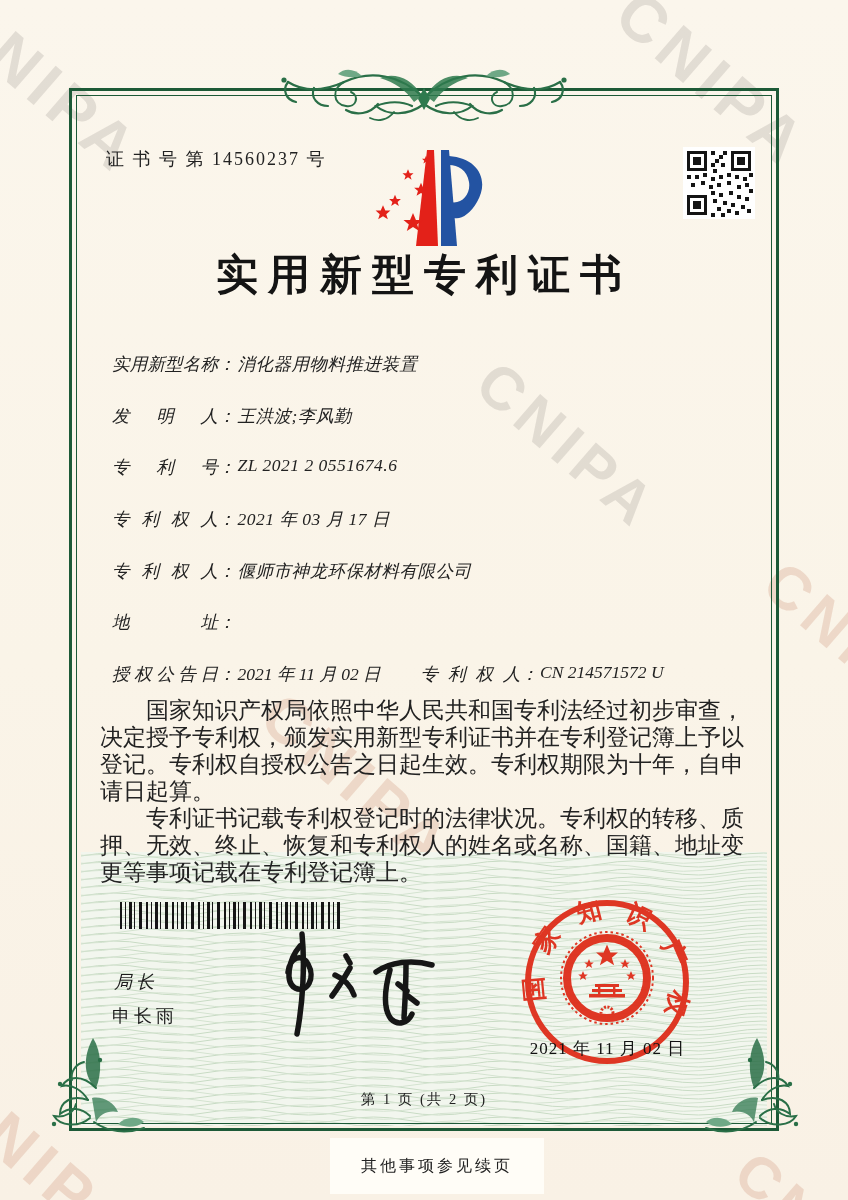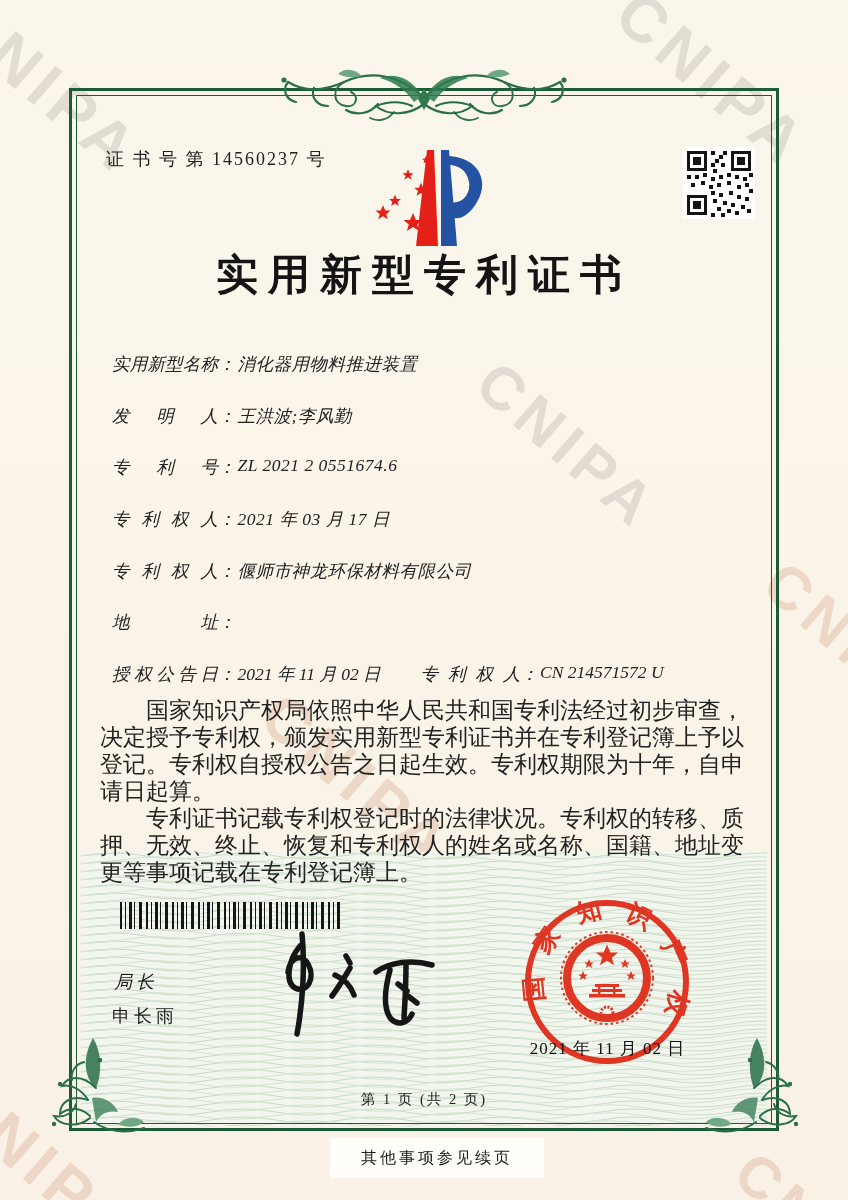--- a/index.html
+++ b/index.html
@@ -61,21 +61,21 @@
   .signer-title{position:absolute;left:114px;top:970px;font-size:18px;letter-spacing:4px;
     font-family:"Liberation Sans","DejaVu Sans",sans-serif;color:#1c1c1c;z-index:5;font-style:italic;}
   .signer-name{position:absolute;left:112px;top:1004px;font-size:18px;letter-spacing:4px;
     font-family:Liberation Serif, serif;color:#1c1c1c;z-index:5;}
   .signature{position:absolute;left:238px;top:930px;z-index:5;}
   .seal{position:absolute;left:513px;top:888px;z-index:6;opacity:0.95;}
   .seal-date{position:absolute;left:505px;top:1037px;width:205px;text-align:center;
     font-size:17px;letter-spacing:1px;color:#111;z-index:7;}
   .page-indicator{position:absolute;left:0;right:0;top:1090px;text-align:center;
     font-size:14.5px;letter-spacing:2px;z-index:5;}
-  .cont-note{position:absolute;left:330px;top:1138px;width:214px;height:40px;z-index:5;
+  .cont-note{position:absolute;left:330px;top:1138px;width:214px;height:56px;z-index:5;
     background:#fffdf7;display:flex;align-items:center;justify-content:center;
     font-size:16px;letter-spacing:3px;color:#222;}
 </style>
 </head>
 <body>
 
 <div class="page">
 
   <div class="wm gray wm1">CNIPA</div>
   <div class="wm gray wm2">CNIPA</div>

